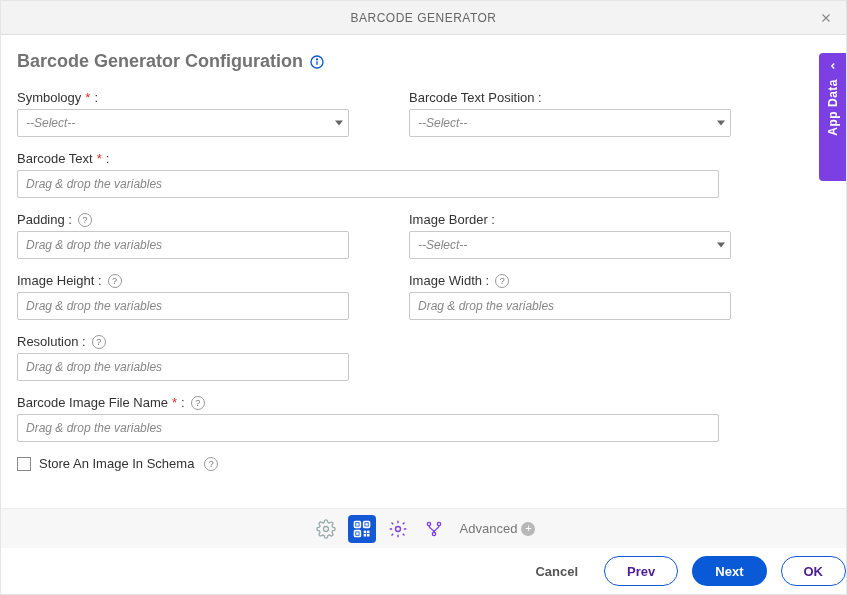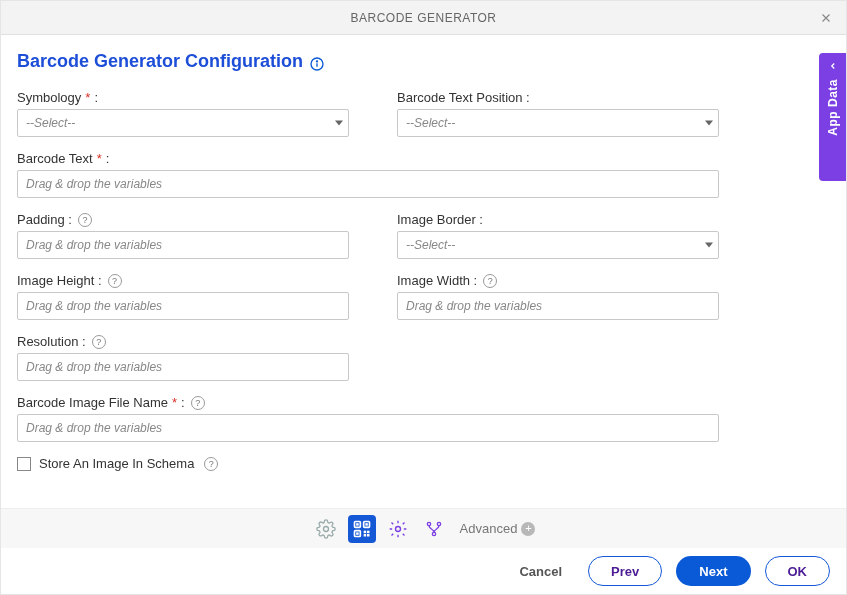--- a/index.html
+++ b/index.html
@@ -40,44 +40,44 @@
     cursor: pointer;
     color: #888;
   }
   .close-btn svg { width: 14px; height: 14px; }
   .content {
     padding: 16px 16px 0 16px;
   }
   .page-title {
     font-size: 18px;
     font-weight: 700;
-    color: #1d4ed8;
-    display: flex;
-    align-items: flex-end;
+    color: #737373;
+    display: flex;
+    align-items: center;
     gap: 6px;
     margin-bottom: 18px;
   }
   .info-icon {
     width: 16px; height: 16px;
     display: inline-flex;
     align-items: center;
     justify-content: center;
     color: #0a59d6;
   }
   .info-icon svg { width: 16px; height: 16px; }
   .field {
     margin-bottom: 14px;
   }
   .field.full { width: 702px; }
   .row {
     display: flex;
     gap: 0;
   }
   .row .field:first-child { width: 332px; }
-  .row .field:nth-child(2) { width: 322px; margin-left: 48px; }
+  .row .field:nth-child(2) { width: 322px; margin-left: 60px; }
   .label {
     font-size: 13px;
     color: #333;
     margin-bottom: 4px;
     display: flex;
     align-items: center;
     gap: 4px;
   }
   .req { color: #d93025; }
   .help-icon {
@@ -191,21 +191,20 @@
     line-height: 1;
   }
   .footer {
     position: absolute;
     left: 0; right: 0; bottom: 0;
     height: 46px;
     display: flex;
     align-items: center;
     justify-content: flex-end;
     gap: 14px;
-    padding-right: 16px;
     background: #fff;
   }
   .btn {
     height: 30px;
     padding: 0 22px;
     border-radius: 15px;
     font-size: 13px;
     font-weight: 600;
     cursor: pointer;
     display: inline-flex;

